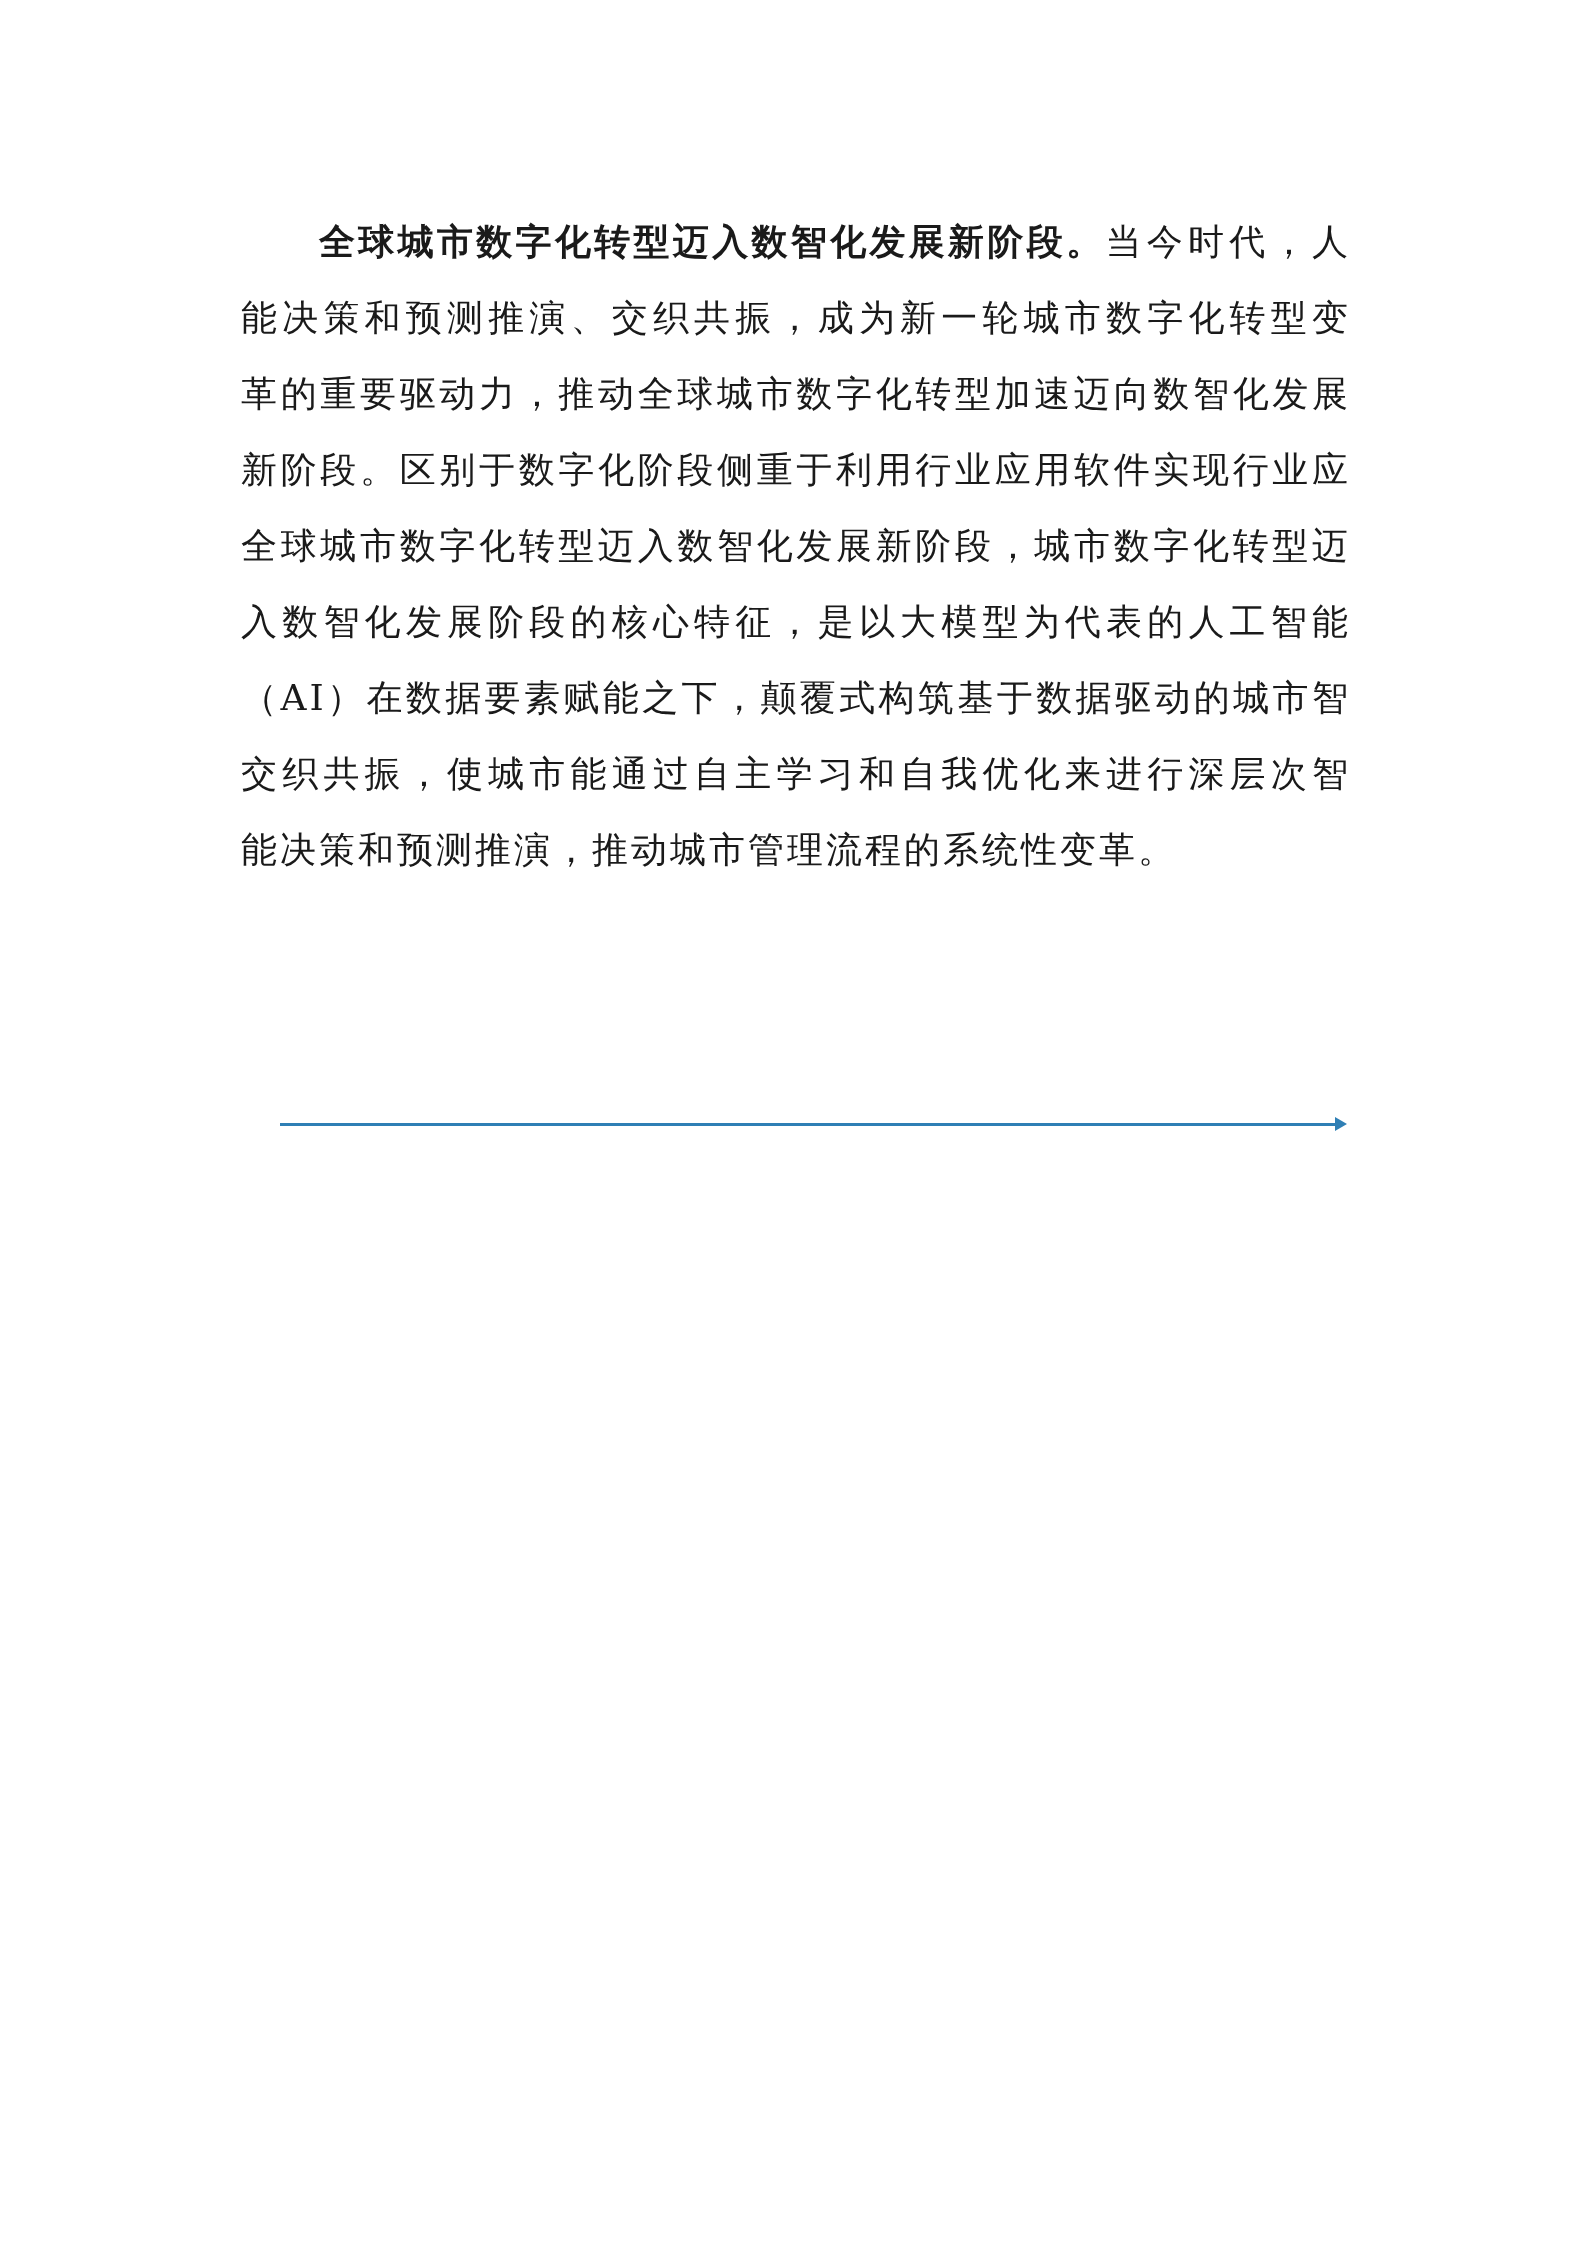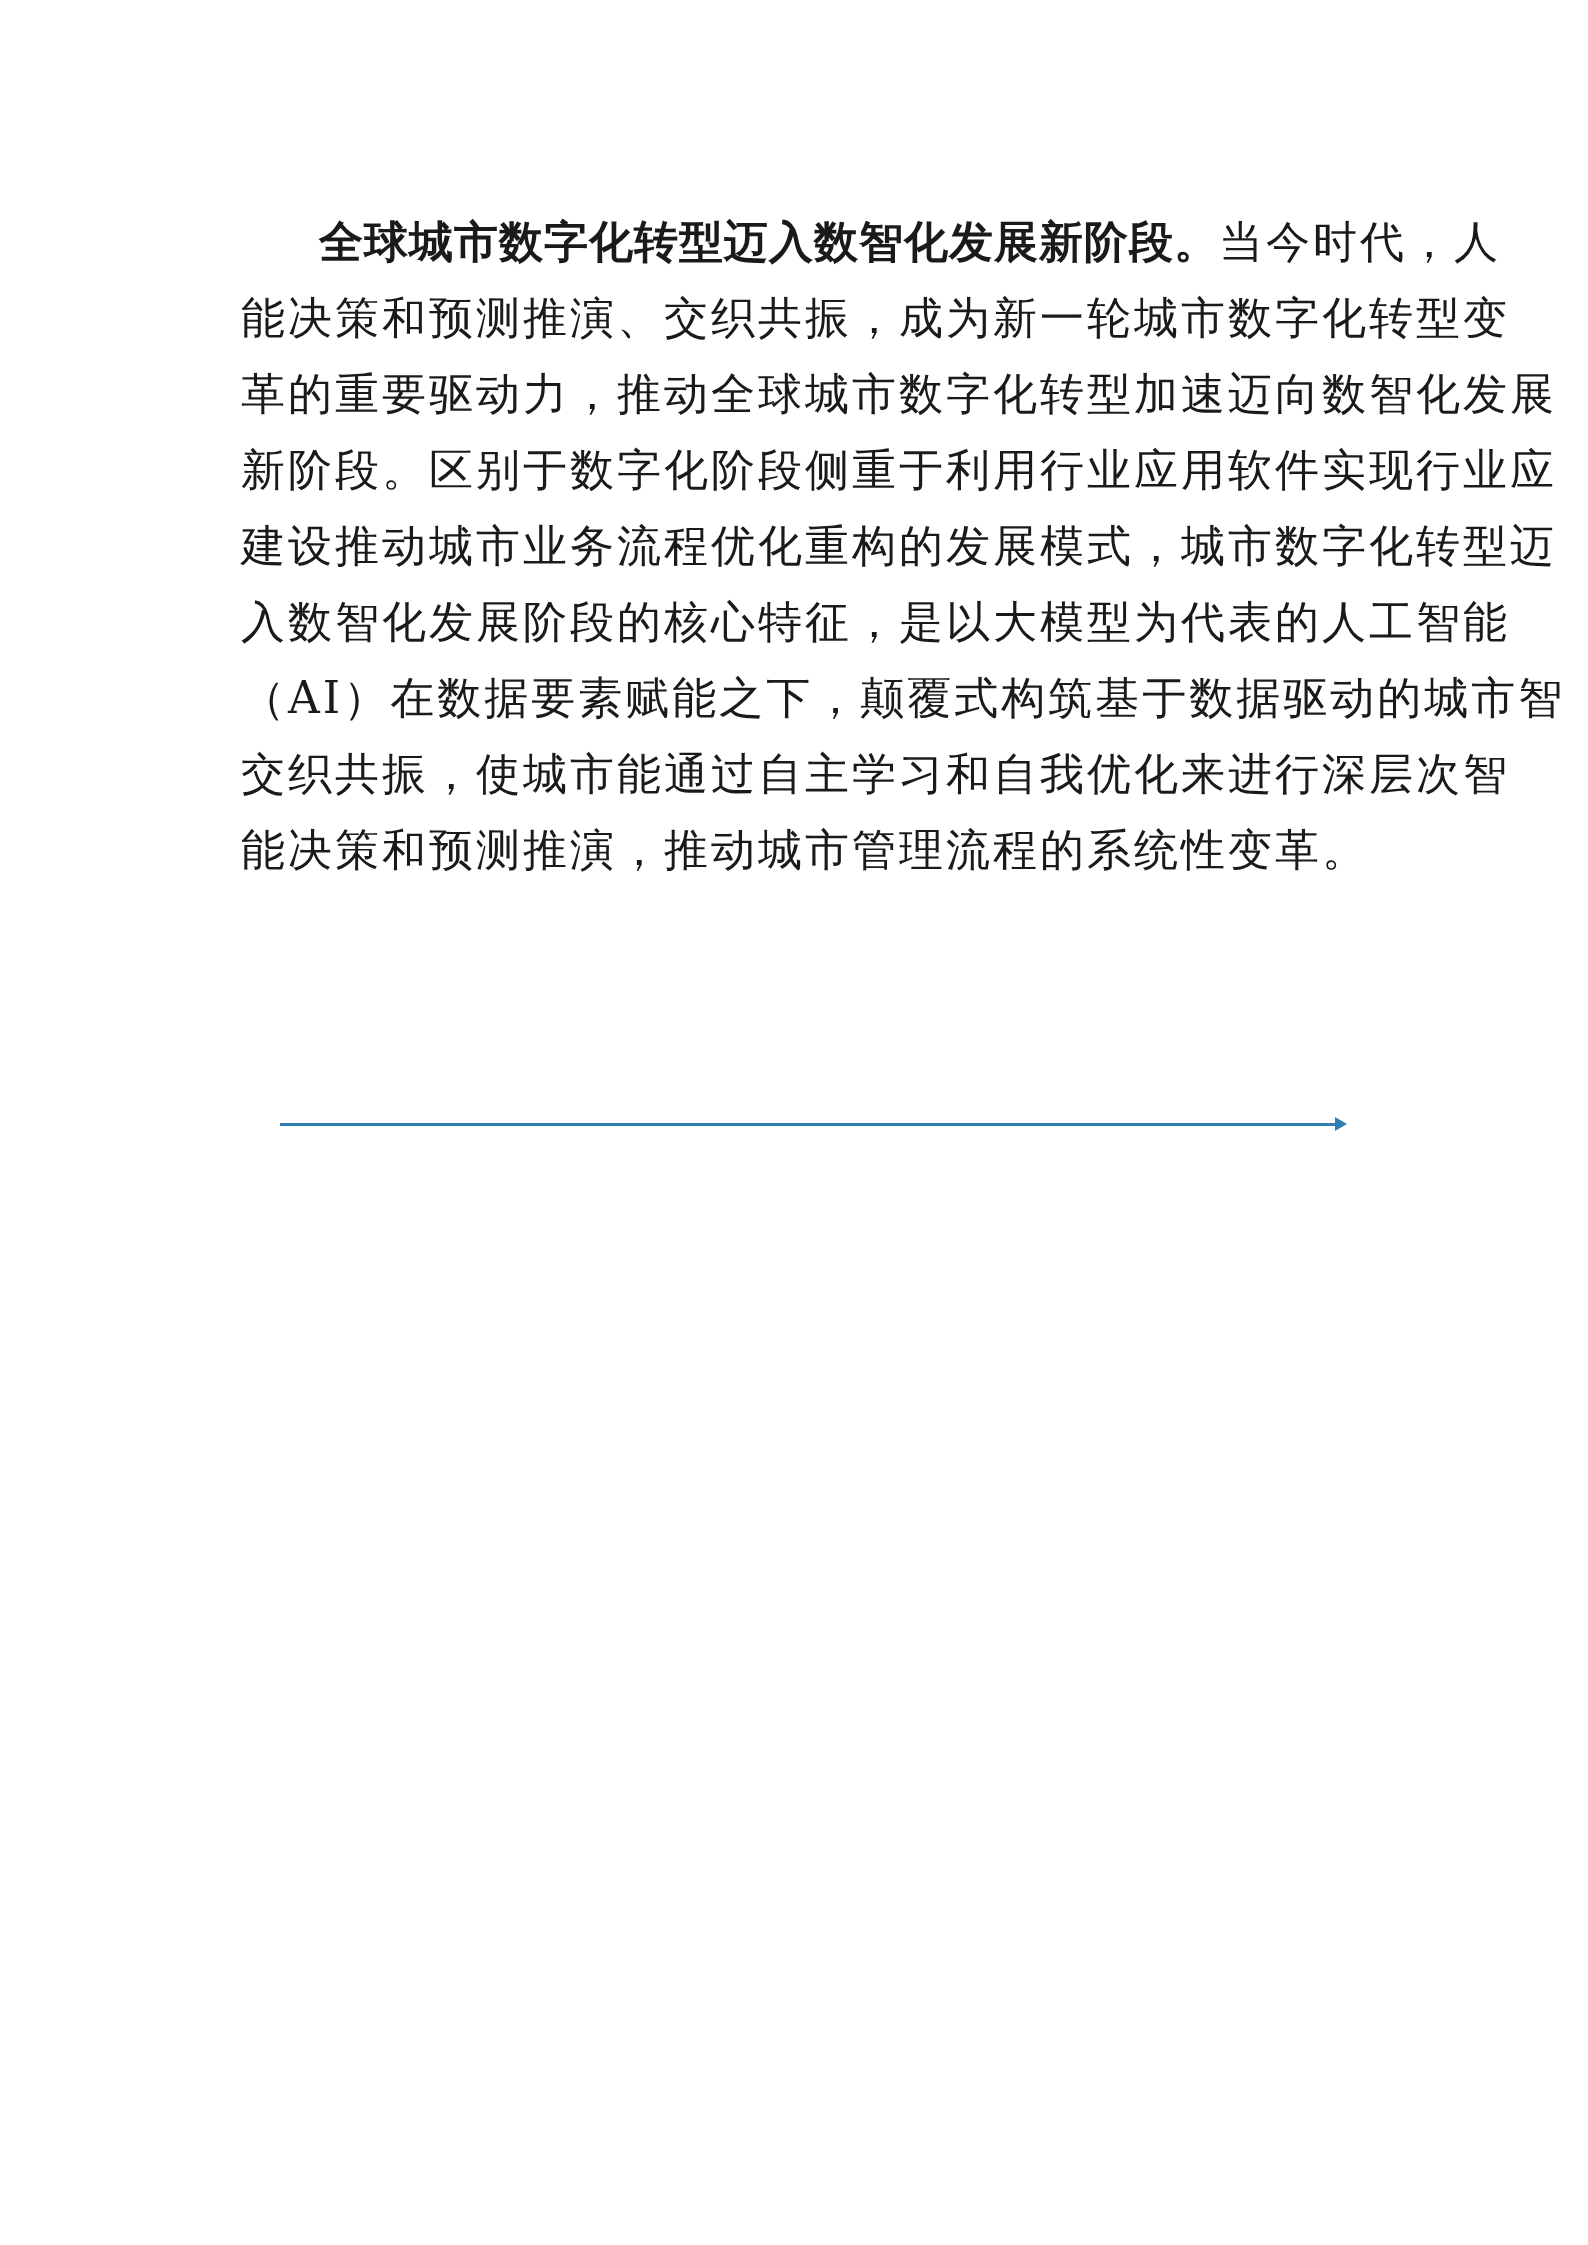--- a/index.html
+++ b/index.html
@@ -1,20 +1,20 @@
 <!DOCTYPE html>
 <html><head>
 <meta charset="utf-8">
 <style>
   html, body { margin: 0; padding: 0; background: #ffffff; }
   body { width: 1588px; height: 2245px; position: relative; overflow: hidden;
          font-family: "DejaVu Serif", "Liberation Serif", serif; color: #1a1a1a; }
   .page { position: absolute; left: 0; top: 0; width: 1588px; height: 2245px; }
 
-  .para { position: absolute; left: 241px; width: 1110px; font-size: 44px;
+  .para { position: absolute; left: 241px; width: 1110px; font-size: 36px;
           line-height: 76px; letter-spacing: 3px; text-align: justify; }
   .para .line { display: block; white-space: nowrap; height: 76px; text-align-last: justify; }
   .para .line.last { text-align-last: left; }
   .para .indent { padding-left: 78px; }
   .bold { font-weight: bold; font-family: "DejaVu Sans", "Liberation Sans", sans-serif; letter-spacing: 1px; }
 
   #p1 { top: 204px; }
 
   
   .diagram { position: absolute; left: 235px; top: 1060px; width: 1125px; height: 370px;
@@ -29,21 +29,21 @@
 </head>
 <body>
 
 <div class="page">
 
   <div class="para" id="p1">
     <span class="line indent"><span class="bold">全球城市数字化转型迈入数智化发展新阶段。</span><span>当今时代，人</span></span>
     <span class="line">能决策和预测推演、交织共振，成为新一轮城市数字化转型变</span>
     <span class="line">革的重要驱动力，推动全球城市数字化转型加速迈向数智化发展</span>
     <span class="line">新阶段。区别于数字化阶段侧重于利用行业应用软件实现行业应</span>
-    <span class="line">建设推动城市业务流程优化重构的发展模式，城市数字化转型迈</span>
+    <span class="line">全球城市数字化转型迈入数智化发展新阶段，城市数字化转型迈</span>
     <span class="line">入数智化发展阶段的核心特征，是以大模型为代表的人工智能</span>
     <span class="line">（AI）在数据要素赋能之下，颠覆式构筑基于数据驱动的城市智</span>
     <span class="line">交织共振，使城市能通过自主学习和自我优化来进行深层次智</span>
     <span class="line last">能决策和预测推演，推动城市管理流程的系统性变革。</span>
   </div>
 
   <div class="diagram">
     <div class="timeline"></div>
     <div class="timeline-arrow"></div>
 

